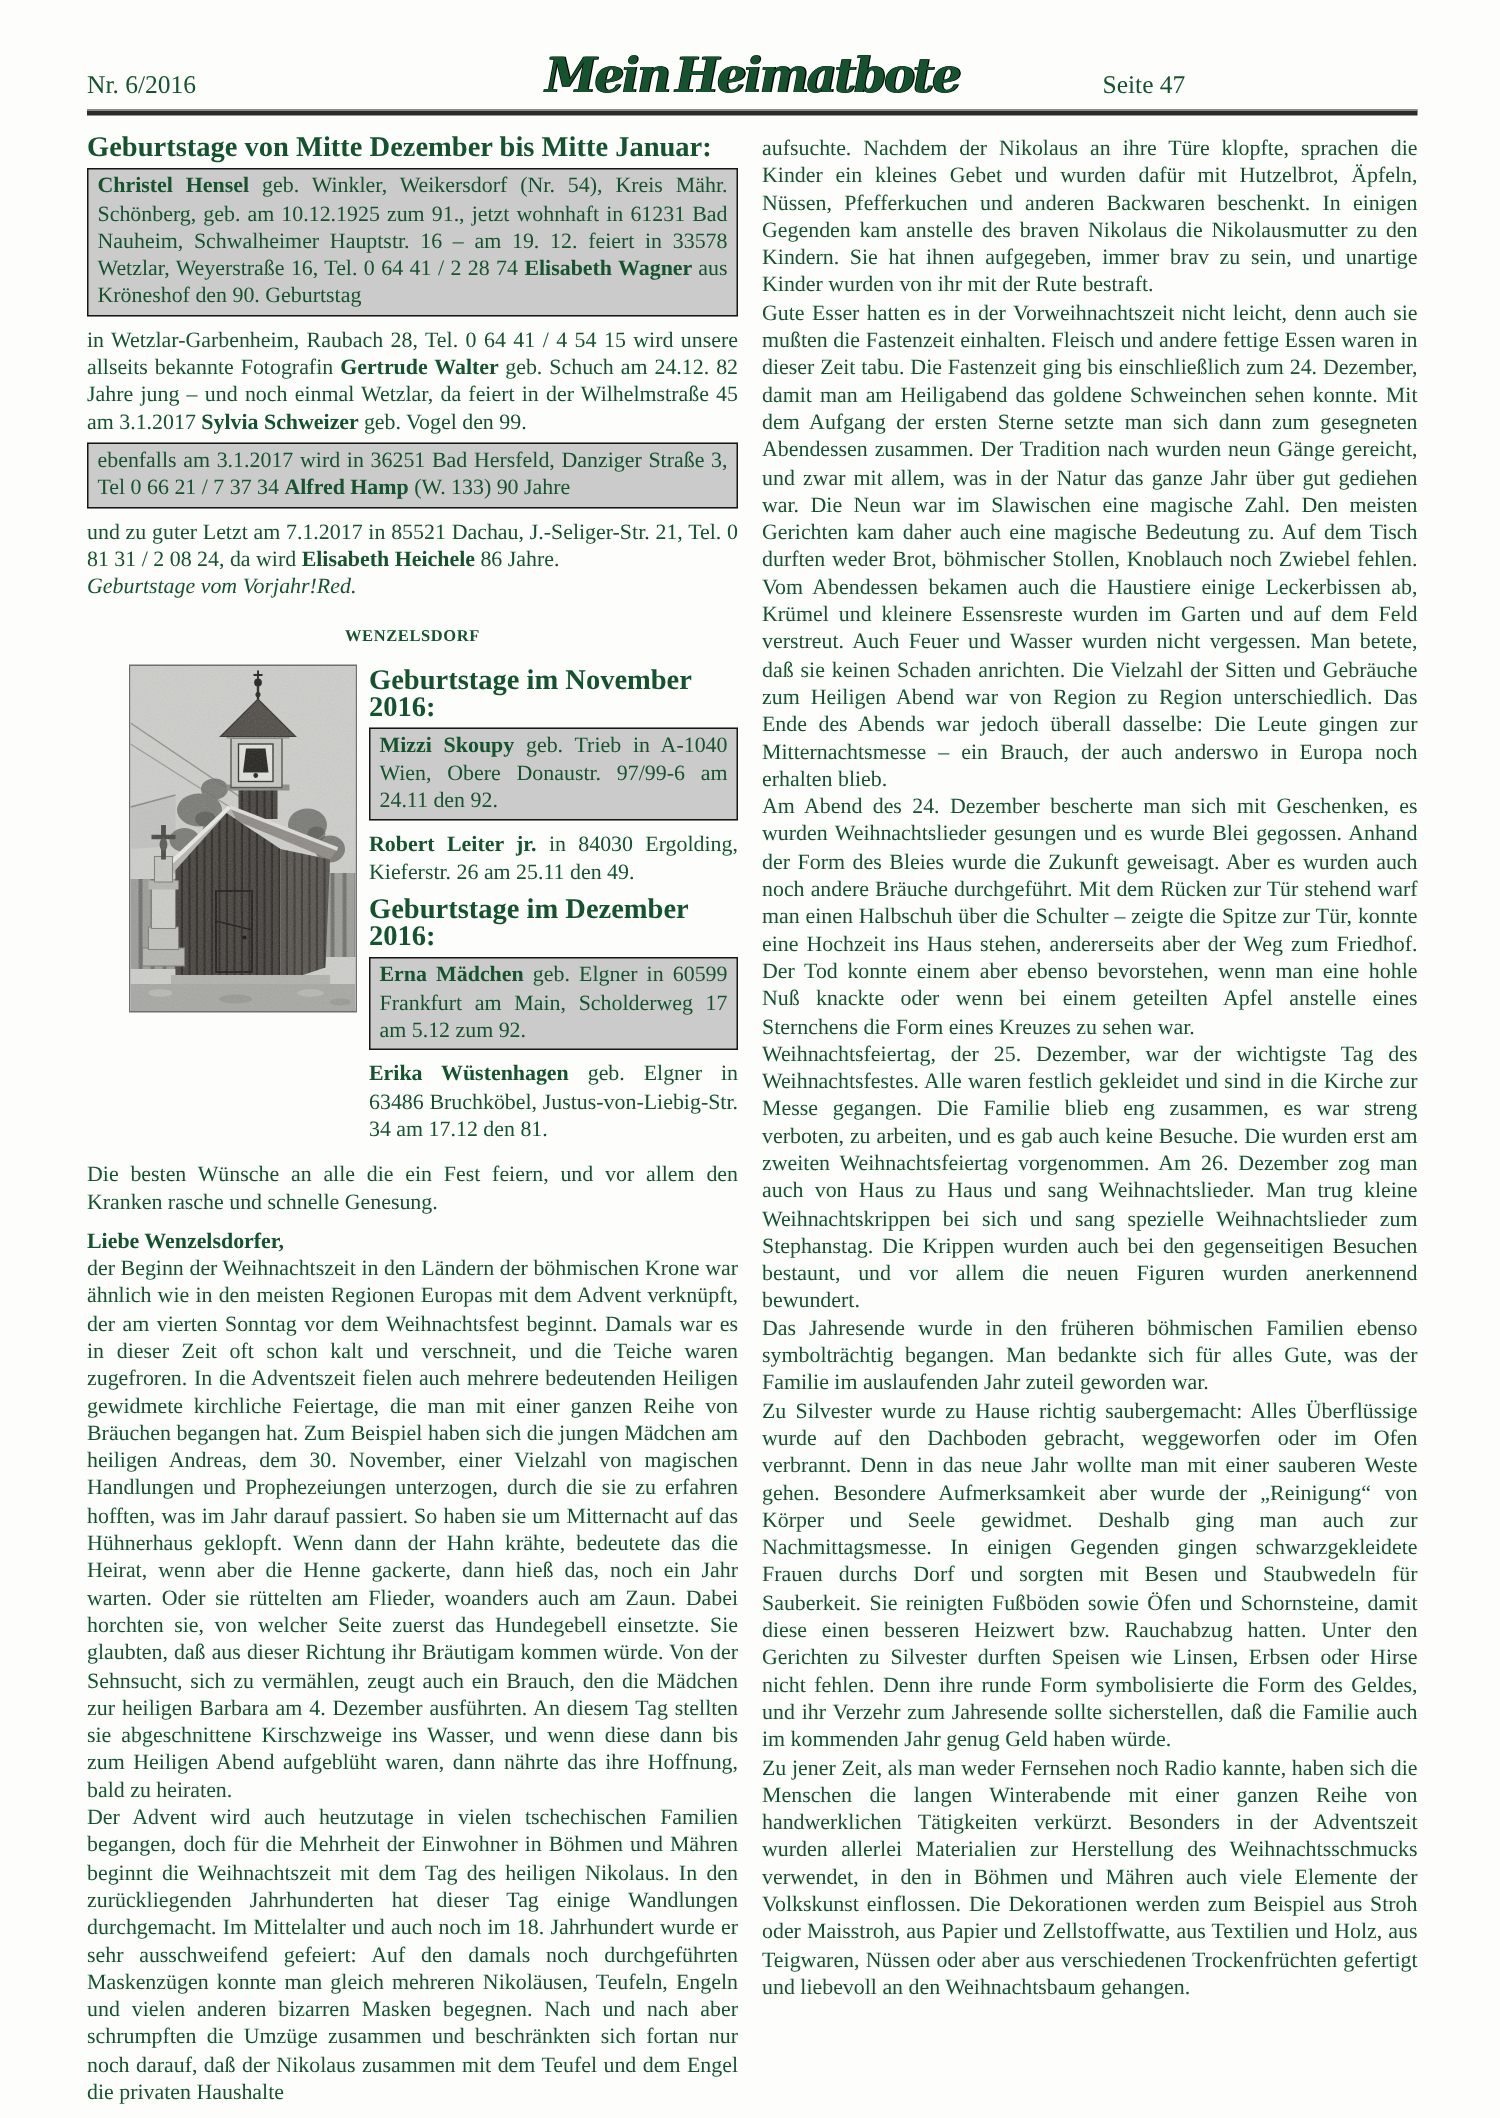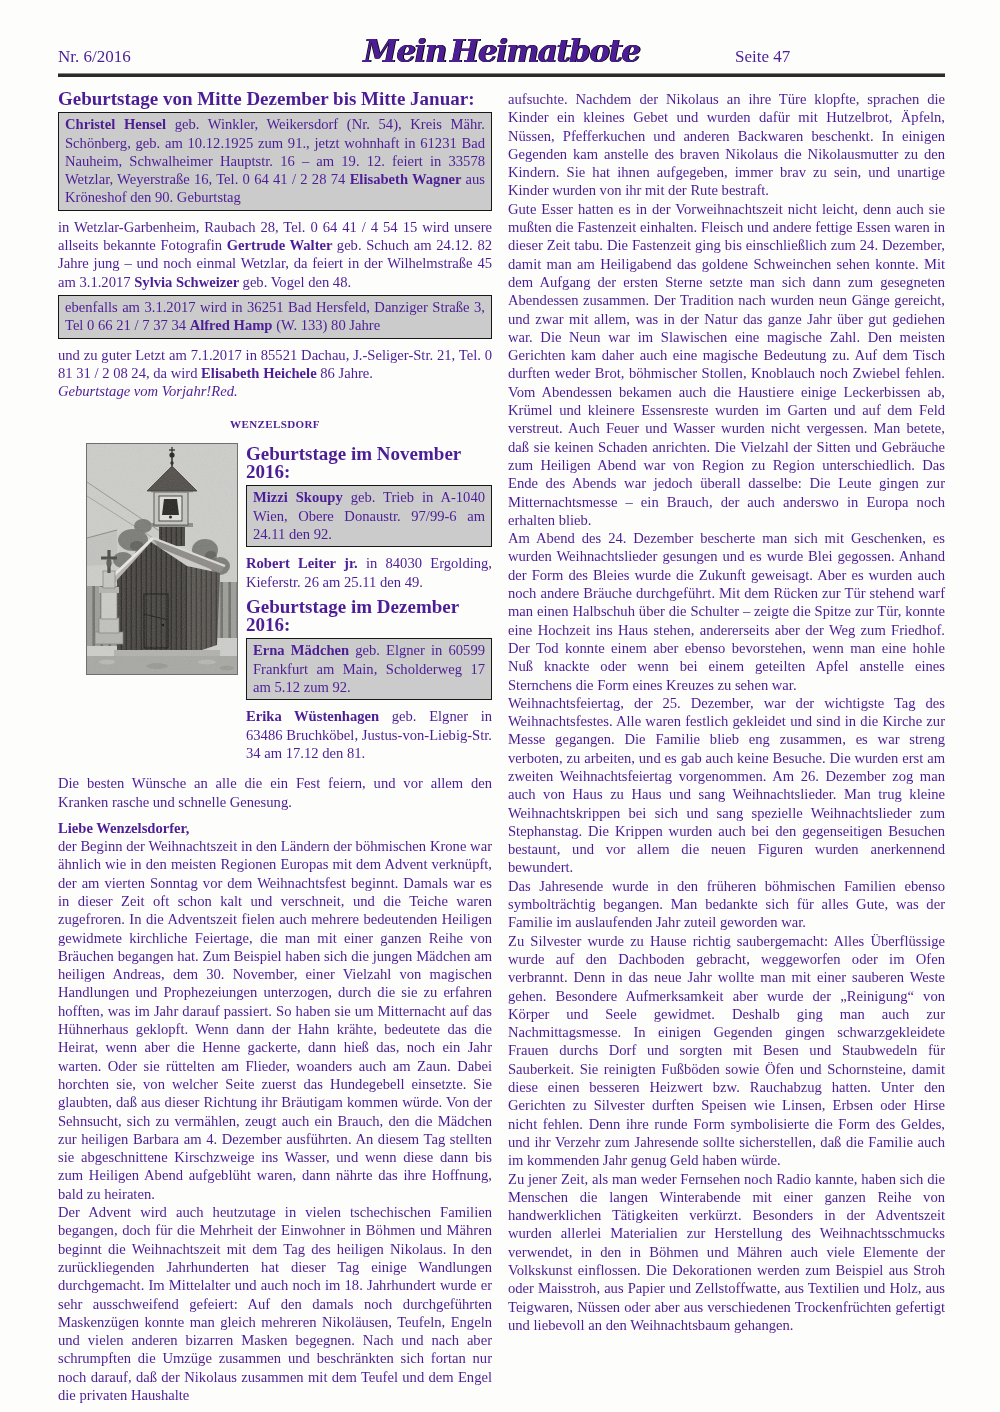--- a/index.html
+++ b/index.html
@@ -1,19 +1,19 @@
 <!DOCTYPE html>
 <html lang="de"><head>
 <meta charset="utf-8">
 <style>
   html,body{margin:0;padding:0;background:#e9e9e9;}
   .page{
     position:relative; width:1000px; height:1412px; background:#fdfdfc;
     box-sizing:border-box; padding:36px 55px 0 58px; overflow:hidden;
-    font-family:"Liberation Serif","DejaVu Serif",serif; color:#4c1d95;
+    font-family:"Liberation Serif","DejaVu Serif",serif; color:#14532d;
   }
   
   .hdr{display:flex; align-items:flex-end;}
   .hdr .issue{width:210px; font-size:17px;}
   .hdr .mast{flex:1; text-align:center;
     font-family:"DejaVu Serif",serif; font-weight:bold; font-style:italic;
     font-size:31px; letter-spacing:-1.5px; word-spacing:-5px; line-height:1;
     text-shadow:0.9px 0 #000, -0.4px 0 #000; transform:scaleY(1.04);}
   .hdr .pagenum{width:210px; text-align:left; font-size:17px;}
   .hdr-rule{margin-top:6px; height:3px; background:#2b2b2b; border-top:1px solid #8a8a8a;}
@@ -52,23 +52,23 @@
   </div>
   <div class="hdr-rule"></div>
 
   <div class="cols">
 
     <div class="col col-left">
       <div class="h-bold mb2">Geburtstage von Mitte Dezember bis Mitte Januar:</div>
 
       <div class="graybox"><span class="b">Christel Hensel </span><span>geb. Winkler, Weikersdorf (Nr. 54), Kreis Mähr. Schönberg, geb. am 10.12.1925 zum 91., jetzt wohnhaft in 61231 Bad Nauheim, Schwalheimer Hauptstr. 16 – am 19. 12. feiert in 33578 Wetzlar, Weyerstraße 16, Tel. 0 64 41 / 2 28 74 </span><span class="b">Elisabeth Wagner </span><span>aus Kröneshof den 90. Geburtstag</span></div>
 
-      <p><span>in Wetzlar-Garbenheim, Raubach 28, Tel. 0 64 41 / 4 54 15 wird unsere allseits bekannte Fotografin </span><span class="b">Gertrude Walter </span><span>geb. Schuch am 24.12. 82 Jahre jung – und noch einmal Wetzlar, da feiert in der Wilhelmstraße 45 am 3.1.2017 </span><span class="b">Sylvia Schweizer </span><span>geb. Vogel den 48.</span></p>
+      <p><span>in Wetzlar-Garbenheim, Raubach 28, Tel. 0 64 41 / 4 54 15 wird unsere allseits bekannte Fotografin </span><span class="b">Gertrude Walter </span><span>geb. Schuch am 24.12. 82 Jahre jung – und noch einmal Wetzlar, da feiert in der Wilhelmstraße 45 am 3.1.2017 </span><span class="b">Sylvia Schweizer </span><span>geb. Vogel den 99.</span></p>
 
-      <div class="graybox"><span>ebenfalls am 3.1.2017 wird in 36251 Bad Hersfeld, Danziger Straße 3, Tel 0 66 21 / 7 37 34 </span><span class="b">Alfred Hamp </span><span>(W. 133) 80 Jahre</span></div>
+      <div class="graybox"><span>ebenfalls am 3.1.2017 wird in 36251 Bad Hersfeld, Danziger Straße 3, Tel 0 66 21 / 7 37 34 </span><span class="b">Alfred Hamp </span><span>(W. 133) 90 Jahre</span></div>
 
       <p><span>und zu guter Letzt am 7.1.2017 in 85521 Dachau, J.-Seliger-Str. 21, Tel. 0 81 31 / 2 08 24, da wird </span><span class="b">Elisabeth Heichele </span><span>86 Jahre.</span></p>
 
       <div class="vorjahr">
         <span>Geburtstage vom Vorjahr!</span>
         <span>Red.</span>
       </div>
 
       <div class="wenz-title">WENZELSDORF</div>
 

